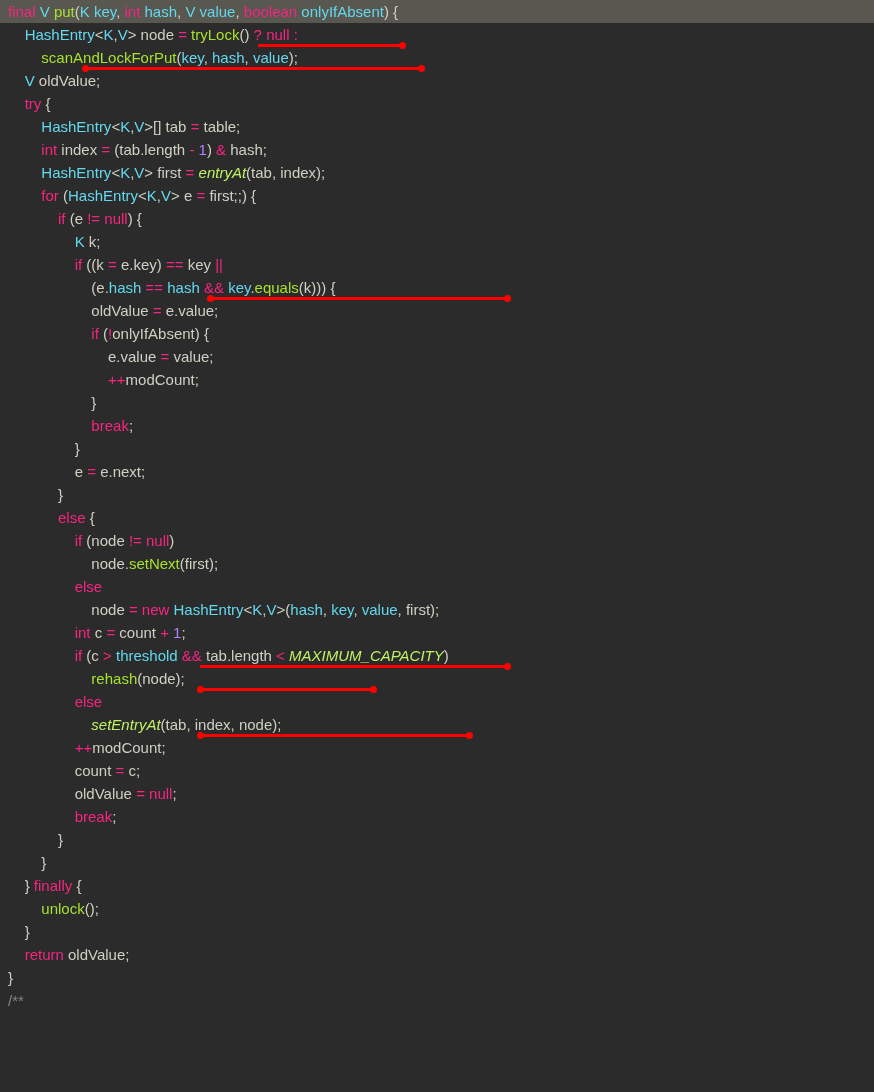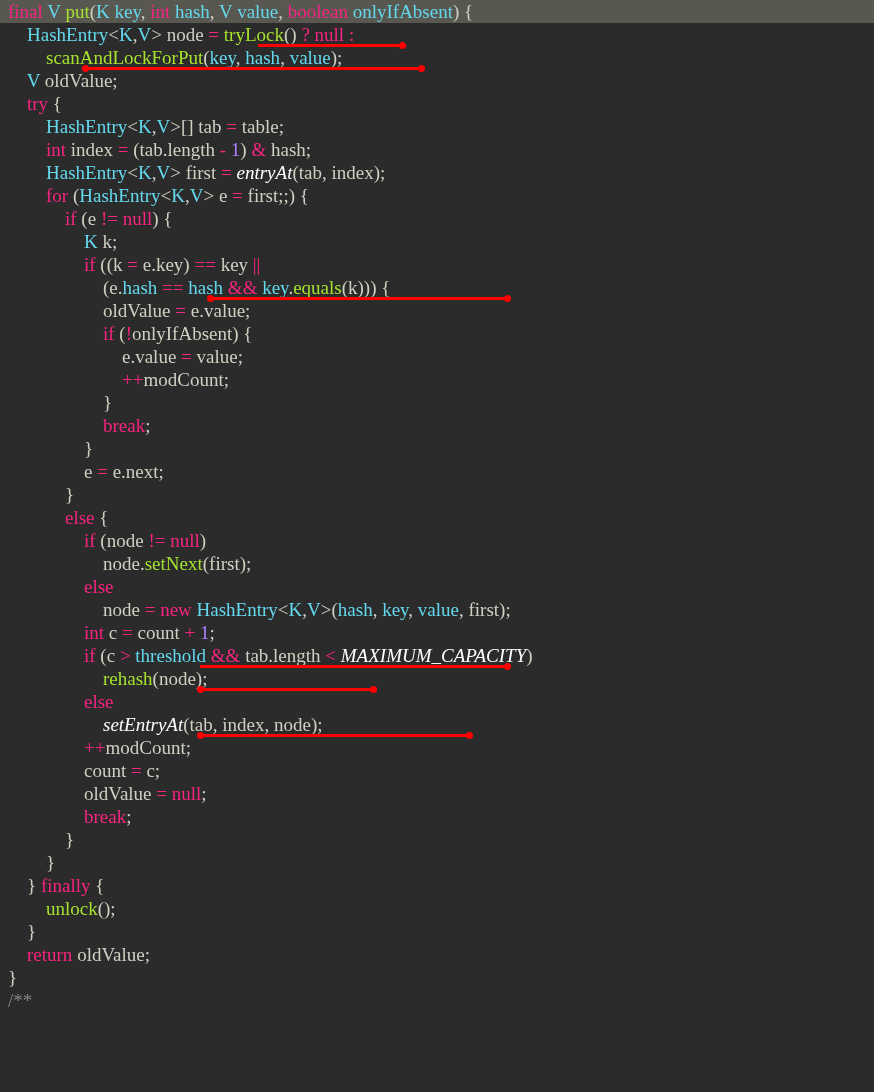--- a/index.html
+++ b/index.html
@@ -6,22 +6,22 @@
     margin: 0;
     padding: 0;
     background: #2b2b2b;
     width: 874px;
     height: 1092px;
     overflow: hidden;
   }
   pre {
     margin: 0;
     padding: 0;
-    font-family: Liberation Serif, serif;
-    font-size: 19px;
+    font-family: Liberation Sans, sans-serif;
+    font-size: 15px;
     line-height: 23px;
     white-space: pre;
   }
   .code-block {
     position: relative;
   }
   .hl {
     position: absolute;
     left: 0;
     top: 0;
@@ -38,21 +38,21 @@
     position: absolute;
     left: 0;
     top: 0;
     z-index: 2;
     pointer-events: none;
   }
   .kw   { color: #f72480; }      
   .typ  { color: #64d8ed; }      
   .id   { color: #63d7ed; }      
   .mth  { color: #a6e22e; }      
-  .it   { color: #ffffff; font-style: italic; } 
+  .it   { color: #bef264; font-style: italic; } 
   .num  { color: #ae81ff; }      
   .txt  { color: #cfcfc2; }      
   .gry  { color: #868686; }      
   .line { display: block; }
   .underline {
     position: absolute;
     height: 2.5px;
     background: #ff0000;
   }
   .dot {

